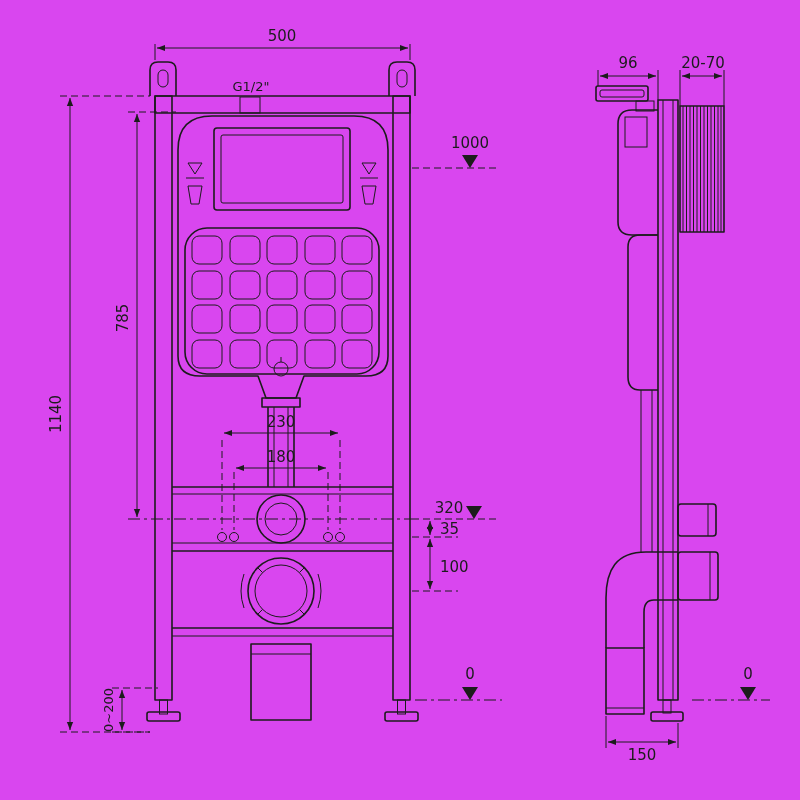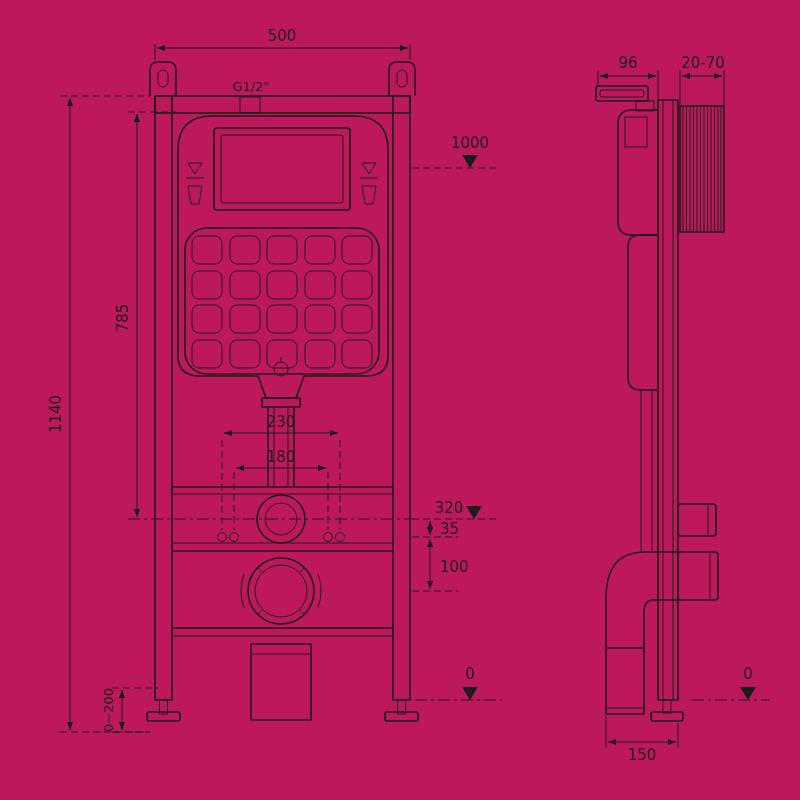--- a/index.html
+++ b/index.html
@@ -1,16 +1,16 @@
 <!DOCTYPE html>
 <html><head>
 <meta charset="utf-8">
 <style>
   html,body{margin:0;padding:0;background:#ffffff;}
-  .canvas{width:800px;height:800px;background:#be185d;position:relative;overflow:hidden;}
+  .canvas{width:800px;height:800px;background:#d946ef;position:relative;overflow:hidden;}
   svg{display:block;}
   .outline{fill:none;stroke:#1c1c1c;stroke-width:1.6;stroke-linejoin:round;}
   .thin{fill:none;stroke:#1c1c1c;stroke-width:1;}
   .dim{fill:none;stroke:#1c1c1c;stroke-width:1;}
   .ext{fill:none;stroke:#1c1c1c;stroke-width:1;stroke-dasharray:7 4;}
   .cl{fill:none;stroke:#1c1c1c;stroke-width:1;stroke-dasharray:12 4 3 4;}
   .lvl{fill:#1c1c1c;stroke:none;}
   text{font-family:"DejaVu Sans","Liberation Sans",sans-serif;font-size:15px;fill:#1c1c1c;}
   text.small{font-size:13px;}
 </style>

